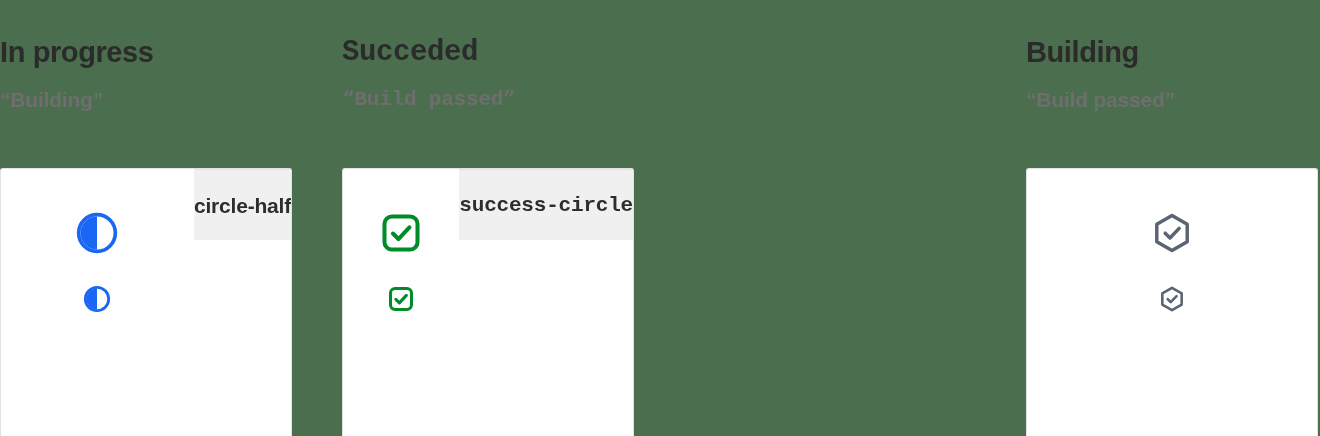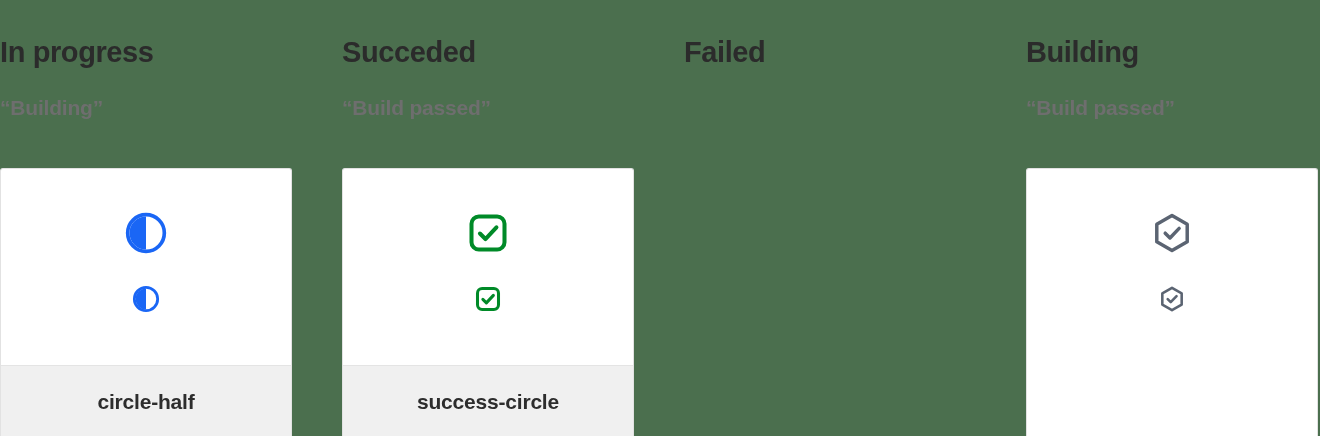--- a/index.html
+++ b/index.html
@@ -21,21 +21,21 @@
   }
 
   
   .column {
     position: absolute;
     top: 0;
     width: 292px;
     height: 436px;
   }
   .col-0 { left: 0px; }
-  .col-1 { left: 342px; }
+  .col-1 { left: 342px; font-family: Liberation Mono, monospace; }
   .col-2 { left: 684px; }
   .col-3 { left: 1026px; }
 
   
   .col-title {
     position: absolute;
     top: 38px;
     left: 0;
     font-size: 29px;
     font-weight: bold;
@@ -47,37 +47,36 @@
   .col-subtitle {
     position: absolute;
     top: 89px;
     left: 0;
     font-size: 21px;
     font-weight: bold;
     color: #6e6e6e;
     letter-spacing: -0.2px;
     white-space: nowrap;
     line-height: 1;
-    margin-top: 8px;
   }
 
   
   .card {
     position: absolute;
     top: 168px;
     left: 0;
     width: 292px;
     height: 268px;
     background: #ffffff;
     border: 1px solid #e2e2e2;
     border-bottom: none;
     border-radius: 3px 3px 0 0;
     box-sizing: border-box;
     display: flex;
-    flex-direction: column;
+    flex-direction: row;
     overflow: hidden;
   }
   .card-body {
     flex: 1 1 auto;
     display: flex;
     flex-direction: column;
     align-items: center;
     justify-content: flex-start;
     padding-top: 42px;
     gap: 30px;
@@ -163,21 +162,20 @@
         </div>
 
       </div>
       <div class="card-footer">
         <span class="card-footer-label">success-circle</span>
       </div>
     </div>
   </div>
 
   <div class="column col-2">
-    <div class="col-title">Failed</div>
 
   </div>
 
   <div class="column col-3">
     <div class="col-title">Building</div>
     <div class="col-subtitle">“Build passed”</div>
 
     <div class="card">
       <div class="card-body">
 

